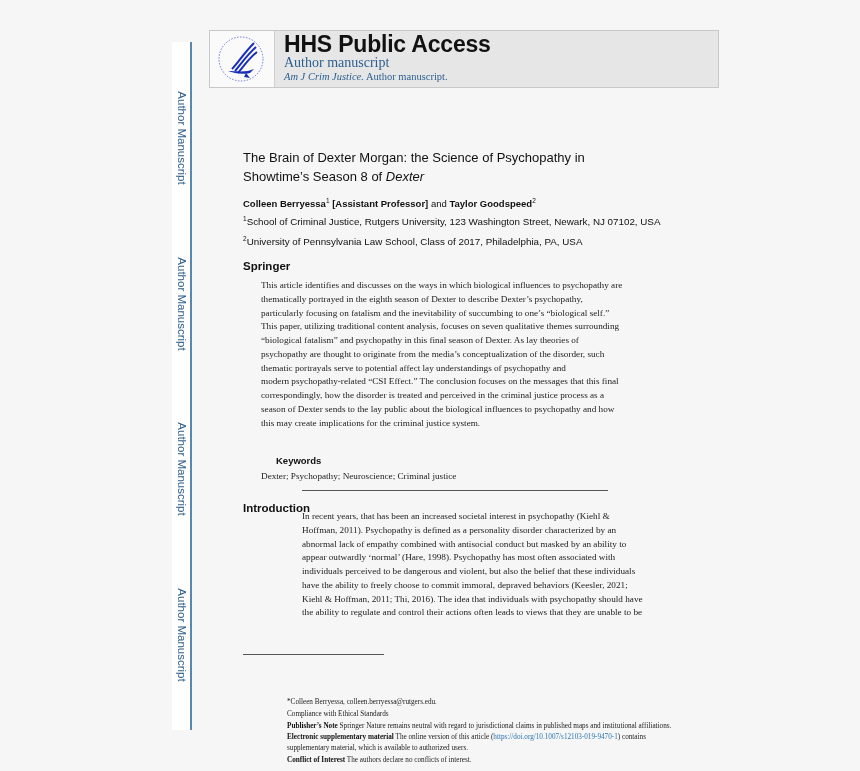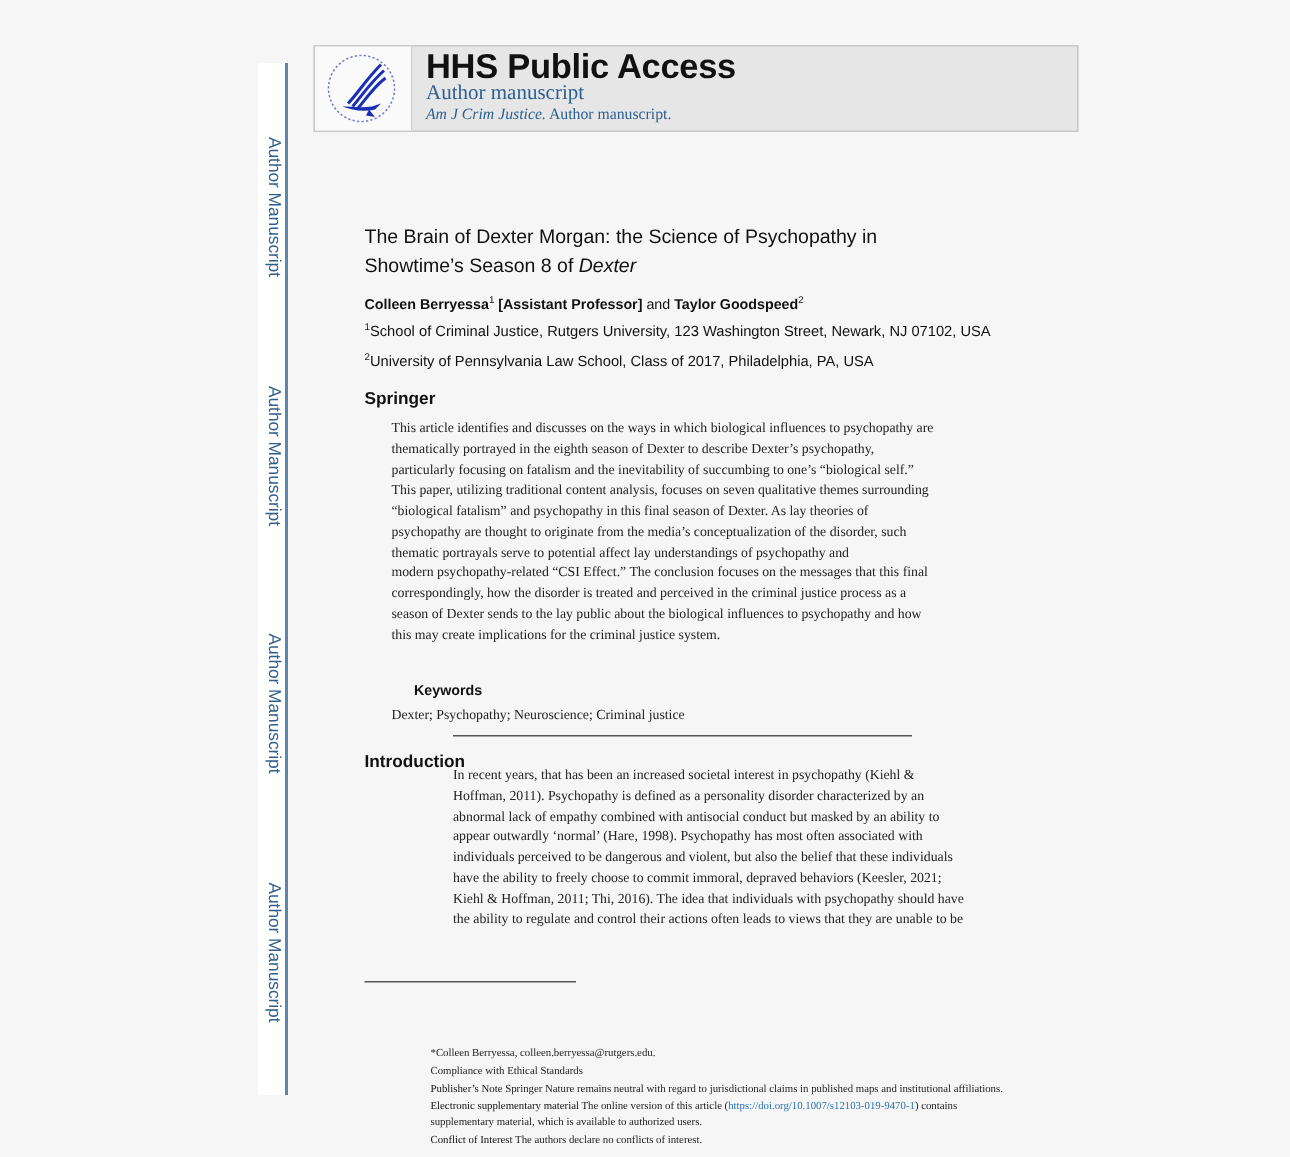--- a/index.html
+++ b/index.html
@@ -84,21 +84,21 @@
   }
   .fn-rule {
     position:absolute; left:243px; top:654px; width:141px; height:1px; background:#555;
   }
   .footnotes {
     position:absolute; left:243px; top:696px; width:430px;
     font-size:7.2px; line-height:12px; color:#222;margin-left:44px;
   }
   .footnotes .ln { display:block; white-space:nowrap; }
   .footnotes .tight { line-height:10px; }
-  .footnotes b { font-weight:normal; color:#111; }
+  .footnotes b { font-weight:bold; color:#111; }
   .link { color:#2a74b4; }
 </style>
 </head>
 <body>
 
 <div class="sidebar">
   <div class="side-label" style="top:89px;">Author Manuscript</div>
   <div class="side-label" style="top:255px;">Author Manuscript</div>
   <div class="side-label" style="top:420px;">Author Manuscript</div>
   <div class="side-label" style="top:586px;">Author Manuscript</div>

